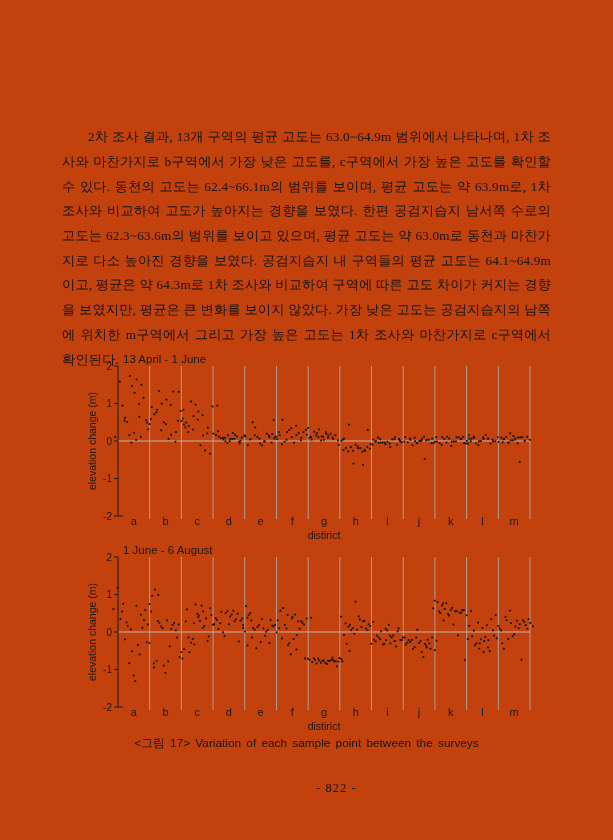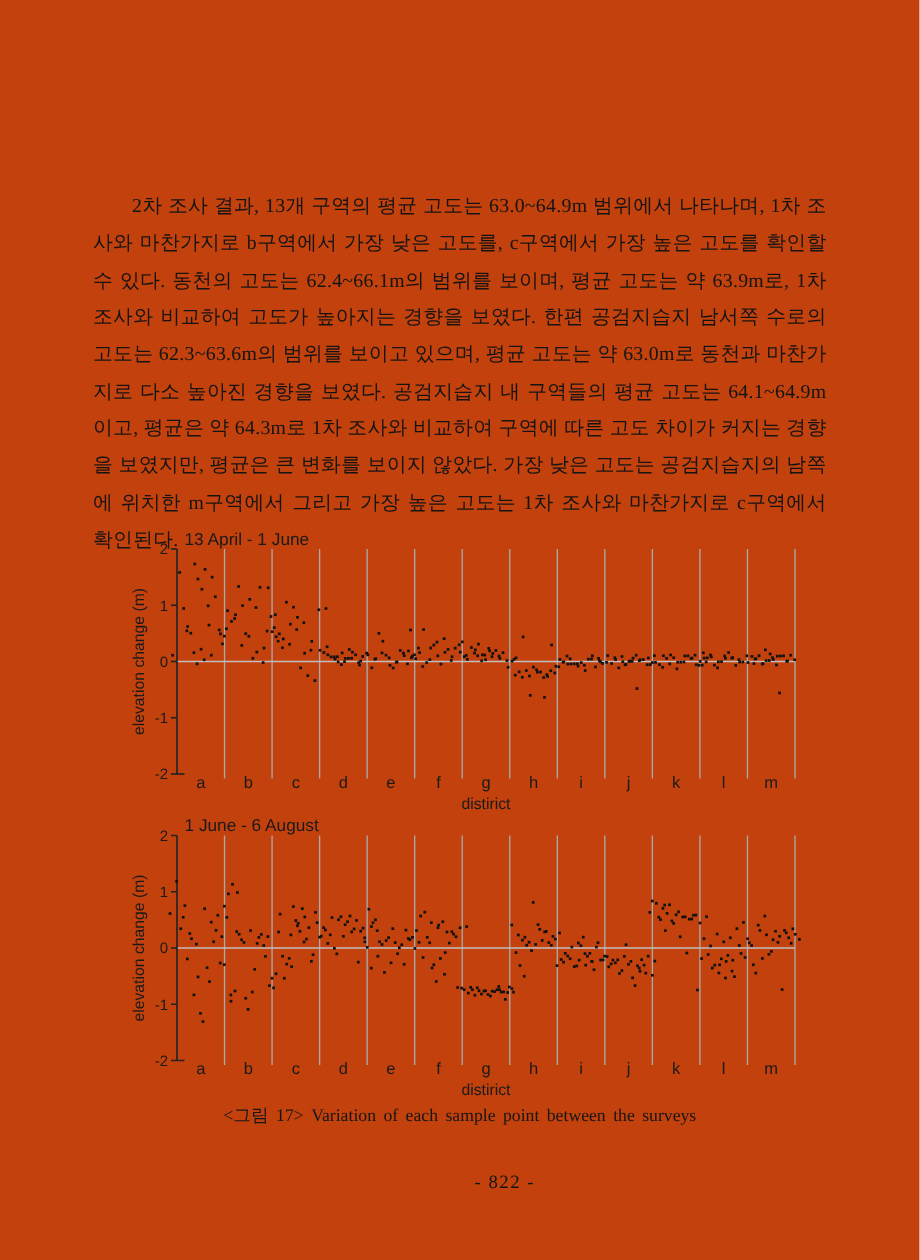--- a/index.html
+++ b/index.html
@@ -36,21 +36,21 @@
     display: block;
   }
   #chart-0 { top: 4px; }
   #chart-1 { top: 195px; }
   .figure-caption {
     position: absolute;
     left: 0;
     top: 388px;
     width: 613px;
     text-align: center;
-    font-family: Liberation Serif, serif;
+    font-family: Liberation Sans, sans-serif;
     font-size: 11.8px;
     word-spacing: 2px;
     color: #161616;
   }
   .page-number {
     position: absolute;
     left: 0;
     top: 781px;
     width: 613px;
     text-align: center;

